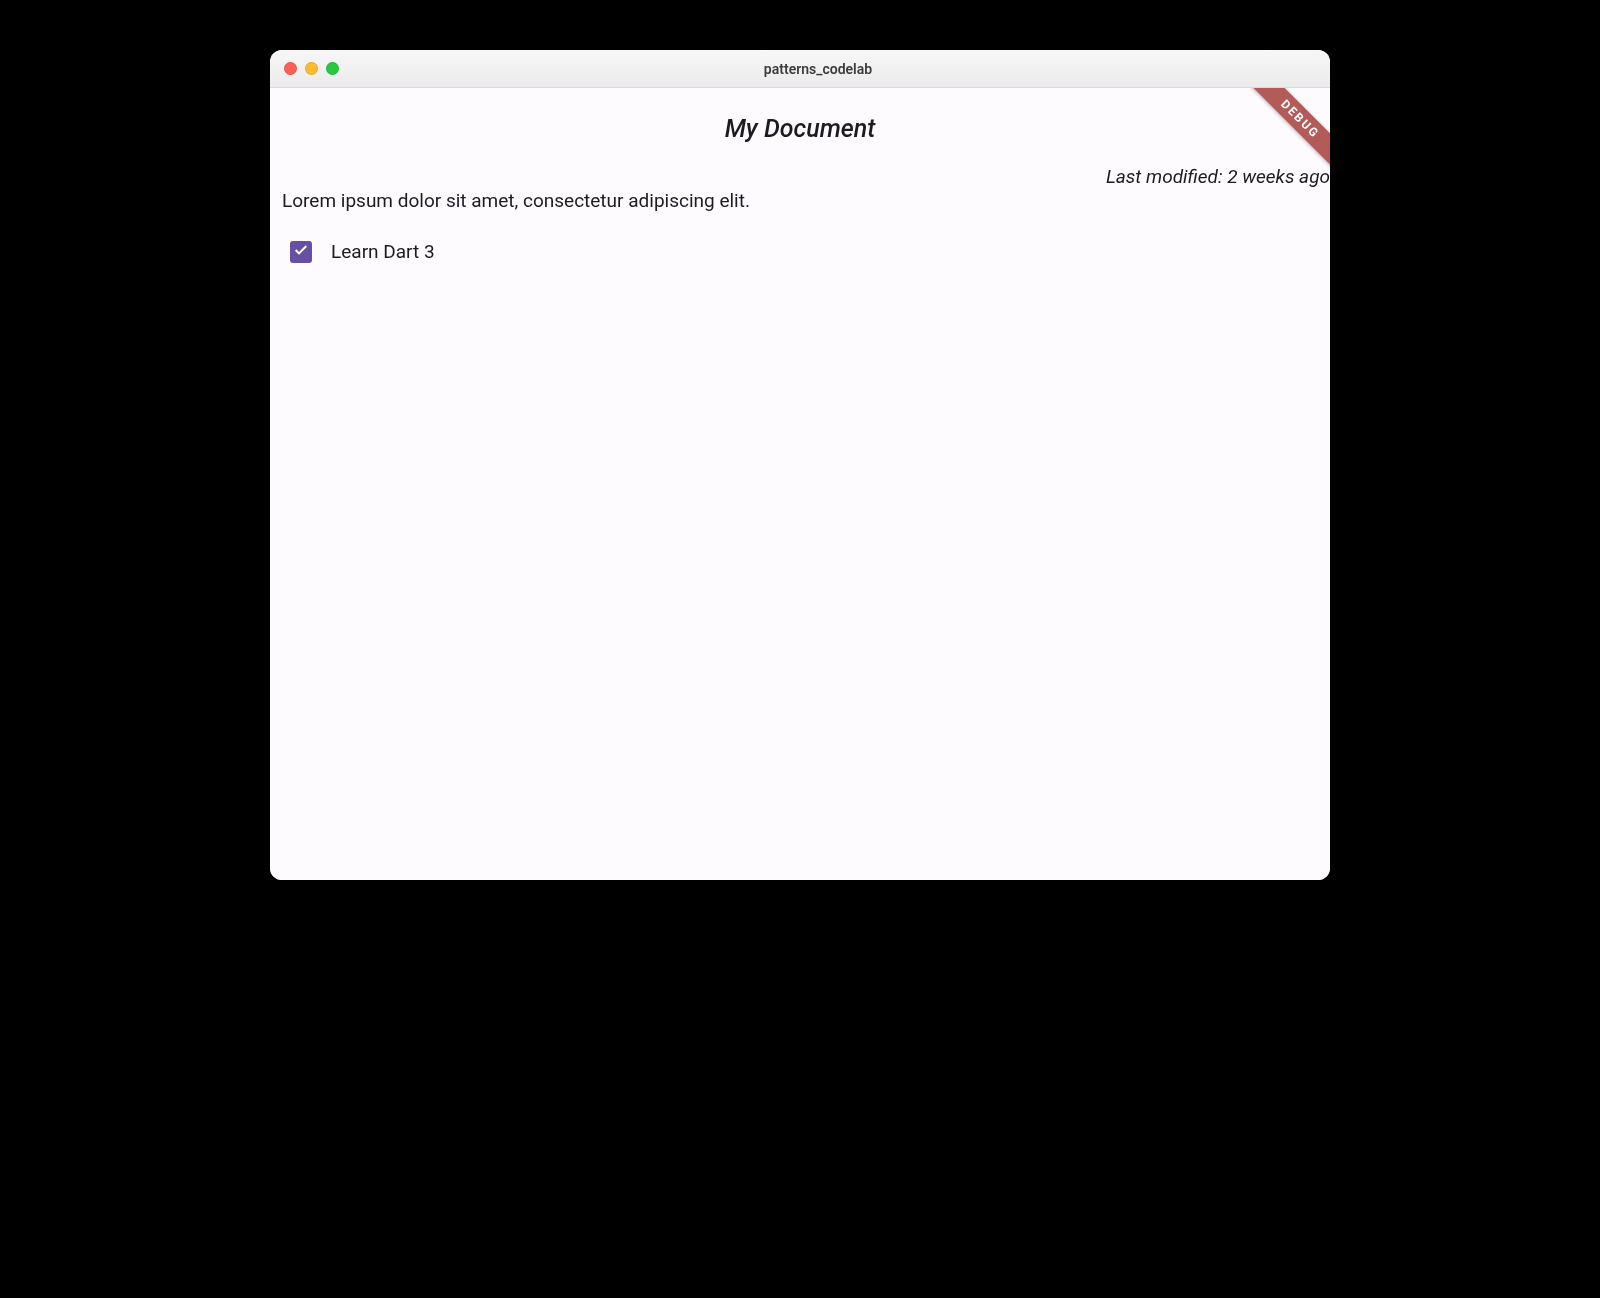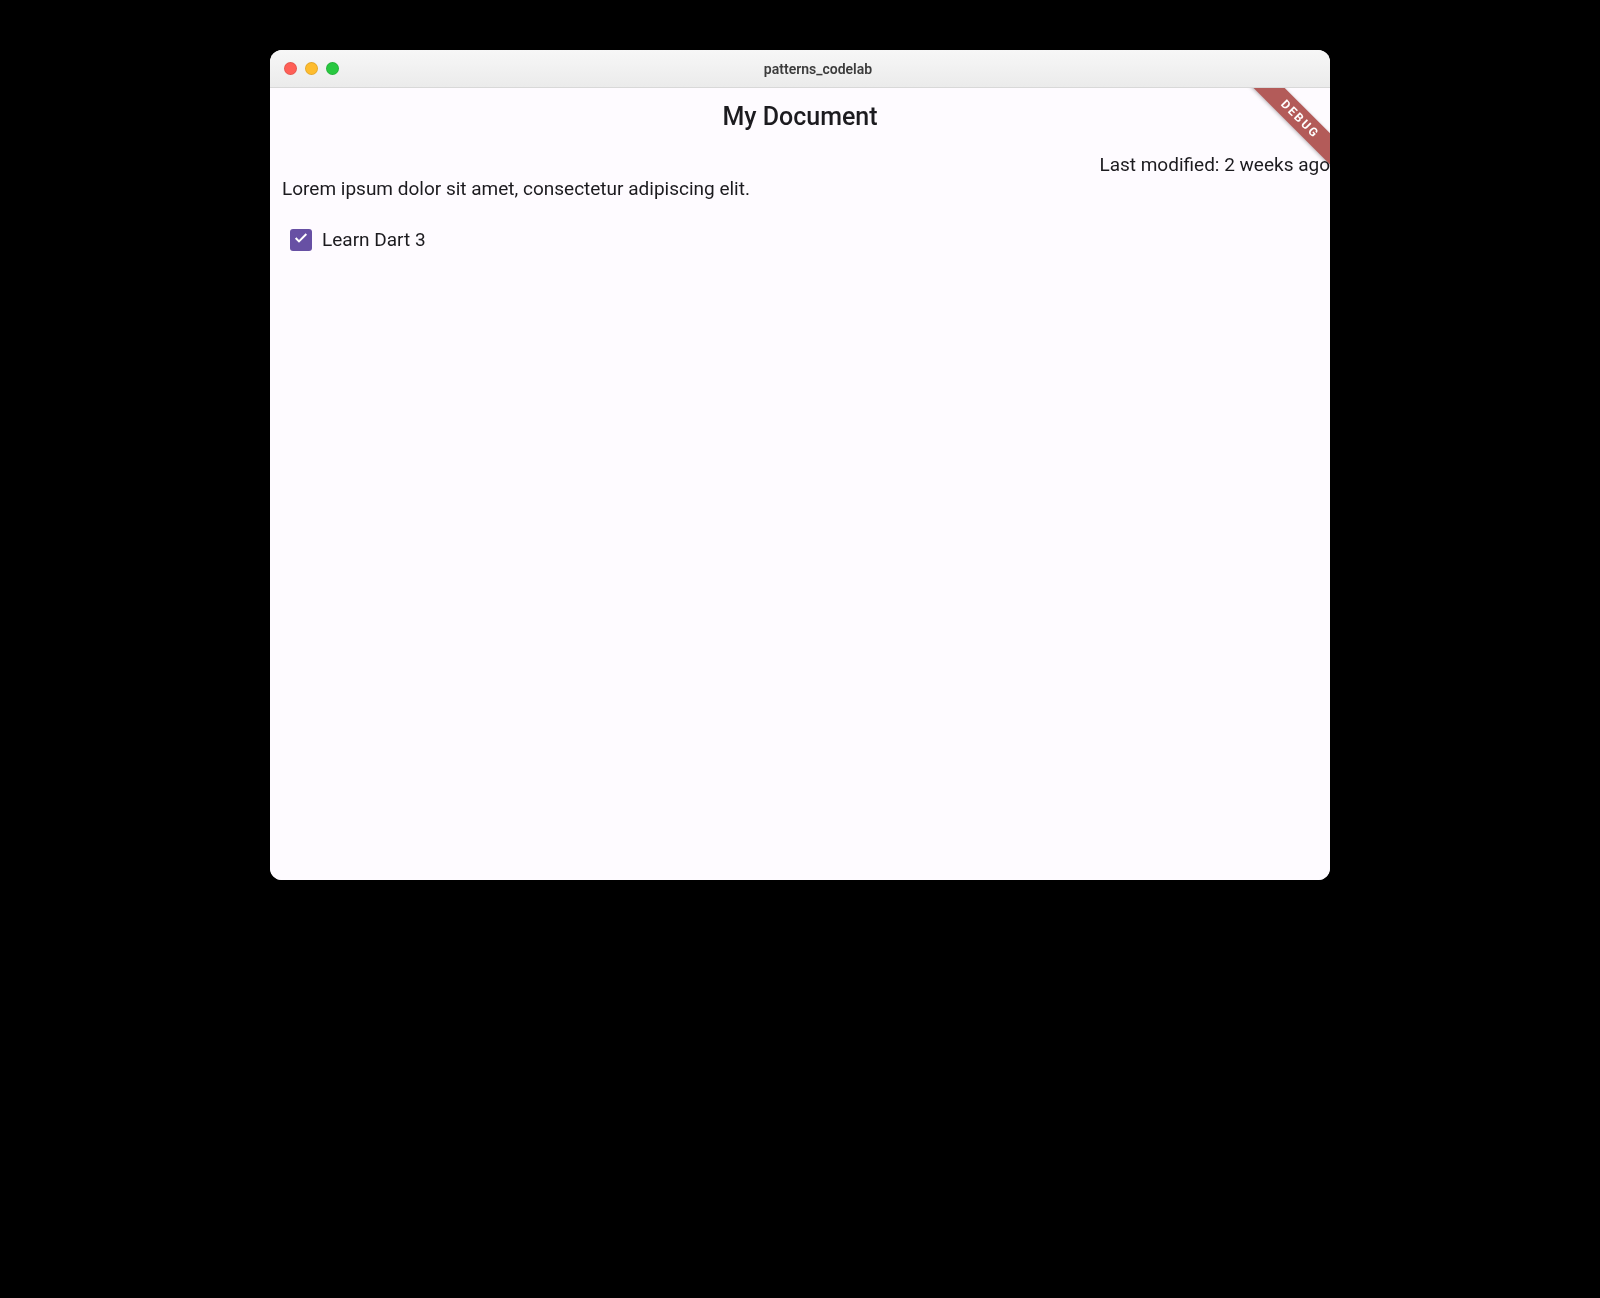--- a/index.html
+++ b/index.html
@@ -75,21 +75,22 @@
       font-weight: 700;
       letter-spacing: 2px;
       padding: 4px 50px;
       transform: rotate(45deg);
       transform-origin: center;
       box-shadow: 0 1px 4px rgba(0,0,0,0.3);
       pointer-events: none;
     }
     .content-header {
       text-align: center;
-      padding-top: 14px;
+      padding-top: 26px;
+      font-style: italic;
     }
     .appbar-title {
       font-size: 25px;
       font-weight: 500;
       color: #1c1b1f;
     }
     .last-modified {
       margin-top: 22px;
       font-size: 19px;
       color: #1c1b1f;
@@ -106,21 +107,21 @@
       letter-spacing: -0.5px;
     }
     .body-text {
       font-size: 19px;
       color: #1c1b1f;
       margin-top: 1px;
     }
     .checkbox-row {
       display: flex;
       align-items: center;
-      gap: 10px;
+      gap: 19px;
       margin-top: 28px;
       padding-left: 8px;
     }
     .checkbox {
       width: 22px;
       height: 22px;
       background: #6750a4;
       border-radius: 3px;
       display: flex;
       align-items: center;

